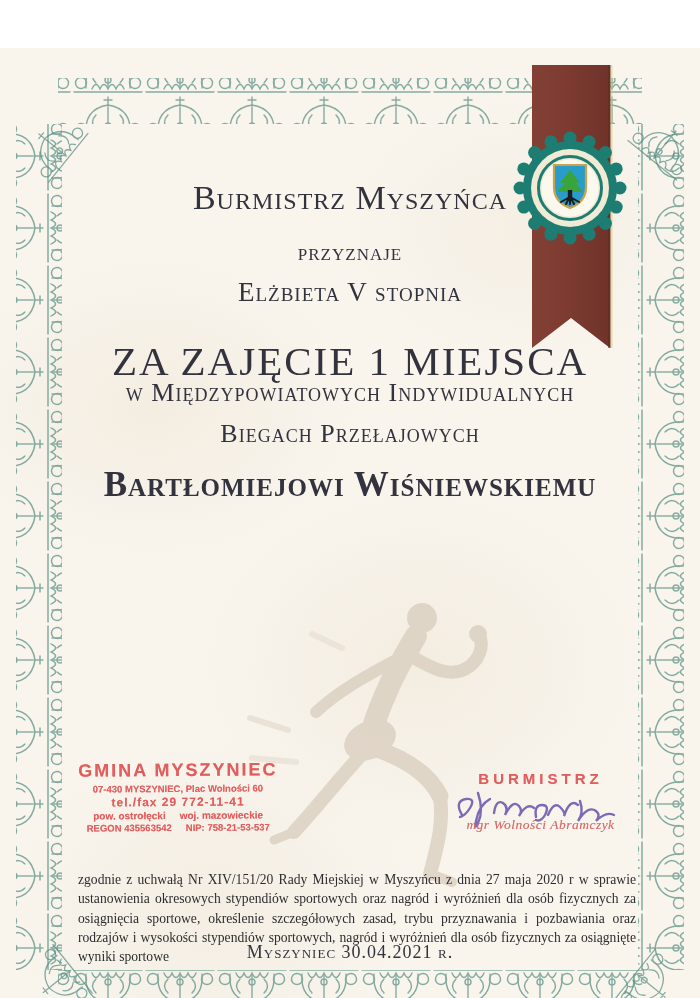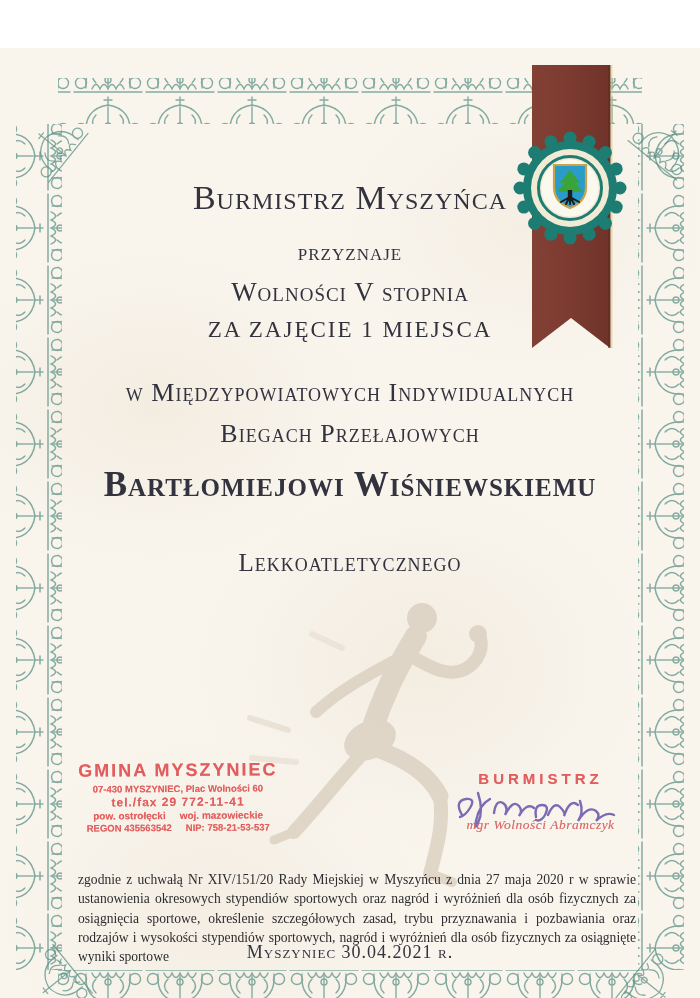--- a/index.html
+++ b/index.html
@@ -18,21 +18,21 @@
   .layer{position:absolute;left:0;top:0;}
   
   .tline{
     position:absolute;left:60px;right:60px;text-align:center;
     font-variant:small-caps;letter-spacing:1px;line-height:1.05;
     color:#33333f;
   }
   .t-title   {top:132px;font-size:34px;}
   .t-grant   {top:192px;font-size:24px;}
   .t-award   {top:230px;font-size:27px;}
-  .t-place   {top:270px;font-size:23px;letter-spacing:2px;}
+  .t-place   {top:292px;font-size:41px;letter-spacing:2px;}
   .t-comp1   {top:331px;font-size:26px;}
   .t-comp2   {top:372px;font-size:26px;}
   .t-name    {top:419px;font-size:35px;font-weight:bold;letter-spacing:1px;}
   .t-desc1   {top:470px;font-size:25px;}
   .t-desc2   {top:502px;font-size:25px;}
   .t-legal{
     position:absolute;left:78px;right:64px;top:822px;
     font-size:13.6px;line-height:1.42;text-align:justify;color:#2c2c30;
     font-family:"Liberation Serif", serif;
   }
@@ -159,26 +159,25 @@
         <polygon points="0,-16 10,-3 -10,-3" fill="#3aa43c"></polygon>
         <polygon points="0,-10 13,6 -13,6" fill="#3aa43c"></polygon>
         <rect x="-2.2" y="4" width="4.4" height="9" fill="#1c1c1c"></rect>
         <path d="M-2 12 l-7 4 M2 12 l7 4 M0 12 v6 M-1 12 l-3 6 M1 12 l3 6" stroke="#1c1c1c" stroke-width="2" fill="none" stroke-linecap="round"></path>
       </g>
     </g>
   </svg>
 
   <div class="tline t-title">Burmistrz Myszyńca</div>
   <div class="tline t-grant">przyznaje</div>
-  <div class="tline t-award">Wolności V stopnia</div>
+  <div class="tline t-award">Elżbieta V stopnia</div>
   <div class="tline t-place">ZA ZAJĘCIE 1 MIEJSCA</div>
   <div class="tline t-comp1">w Międzypowiatowych Indywidualnych</div>
   <div class="tline t-comp2">Biegach Przełajowych</div>
   <div class="tline t-name">Bartłomiejowi Wiśniewskiemu</div>
-  <div class="tline t-desc2">Lekkoatletycznego</div>
 
   <div class="office-stamp">
     <div class="os-l1">GMINA MYSZYNIEC</div>
     <div class="os-l2">07-430 MYSZYNIEC, Plac Wolności 60</div>
     <div class="os-l3">tel./fax 29 772-11-41</div>
     <div class="os-row">
       <span>pow. ostrołęcki</span>
       <span>woj. mazowieckie</span>
     </div>
     <div class="os-row" style="font-size:9.5px">

